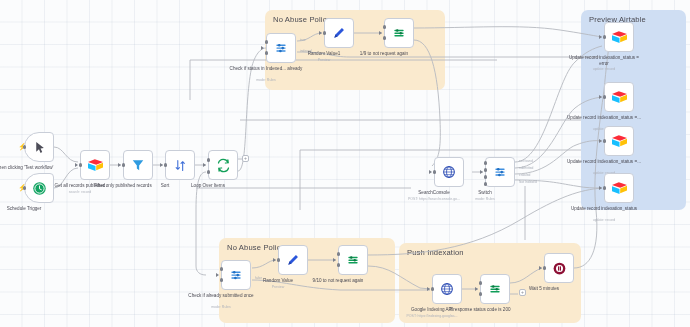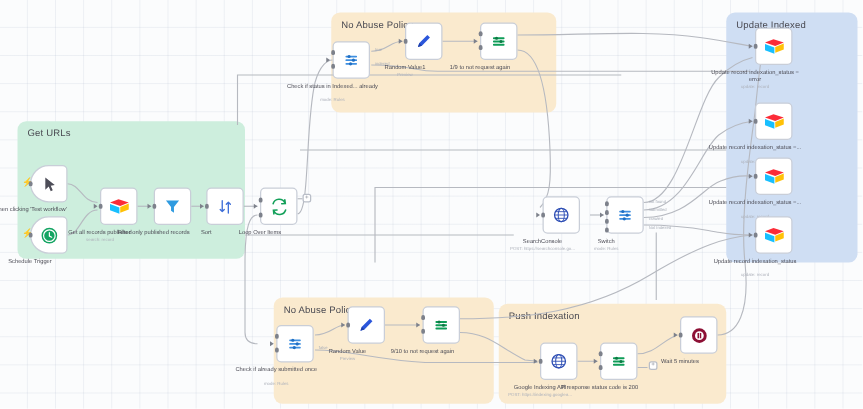--- a/index.html
+++ b/index.html
@@ -128,30 +128,27 @@
     white-space: nowrap;
   }
 
   .ic { display: block; }
 </style>
 </head>
 <body>
 
 <div id="canvas">
 
-  <div class="group g-green" style="left:14px; top:97px; width:182px; height:110px;">
-    <div class="group-title">Get URLs</div>
-  </div>
 
   <div class="group g-orange" style="left:265px; top:10px; width:180px; height:80px;">
     <div class="group-title">No Abuse Policy</div>
   </div>
 
   <div class="group g-blue" style="left:581px; top:10px; width:105px; height:200px;">
-    <div class="group-title">Update Indexed</div>
+    <div class="group-title">Preview Airtable</div>
   </div>
 
 
   <div class="group g-orange" style="left:219px; top:238px; width:176px; height:85px;">
     <div class="group-title">No Abuse Policy</div>
   </div>
 
   <div class="group g-orange" style="left:399px; top:243px; width:182px; height:80px;">
     <div class="group-title">Push Indexation</div>
   </div>

